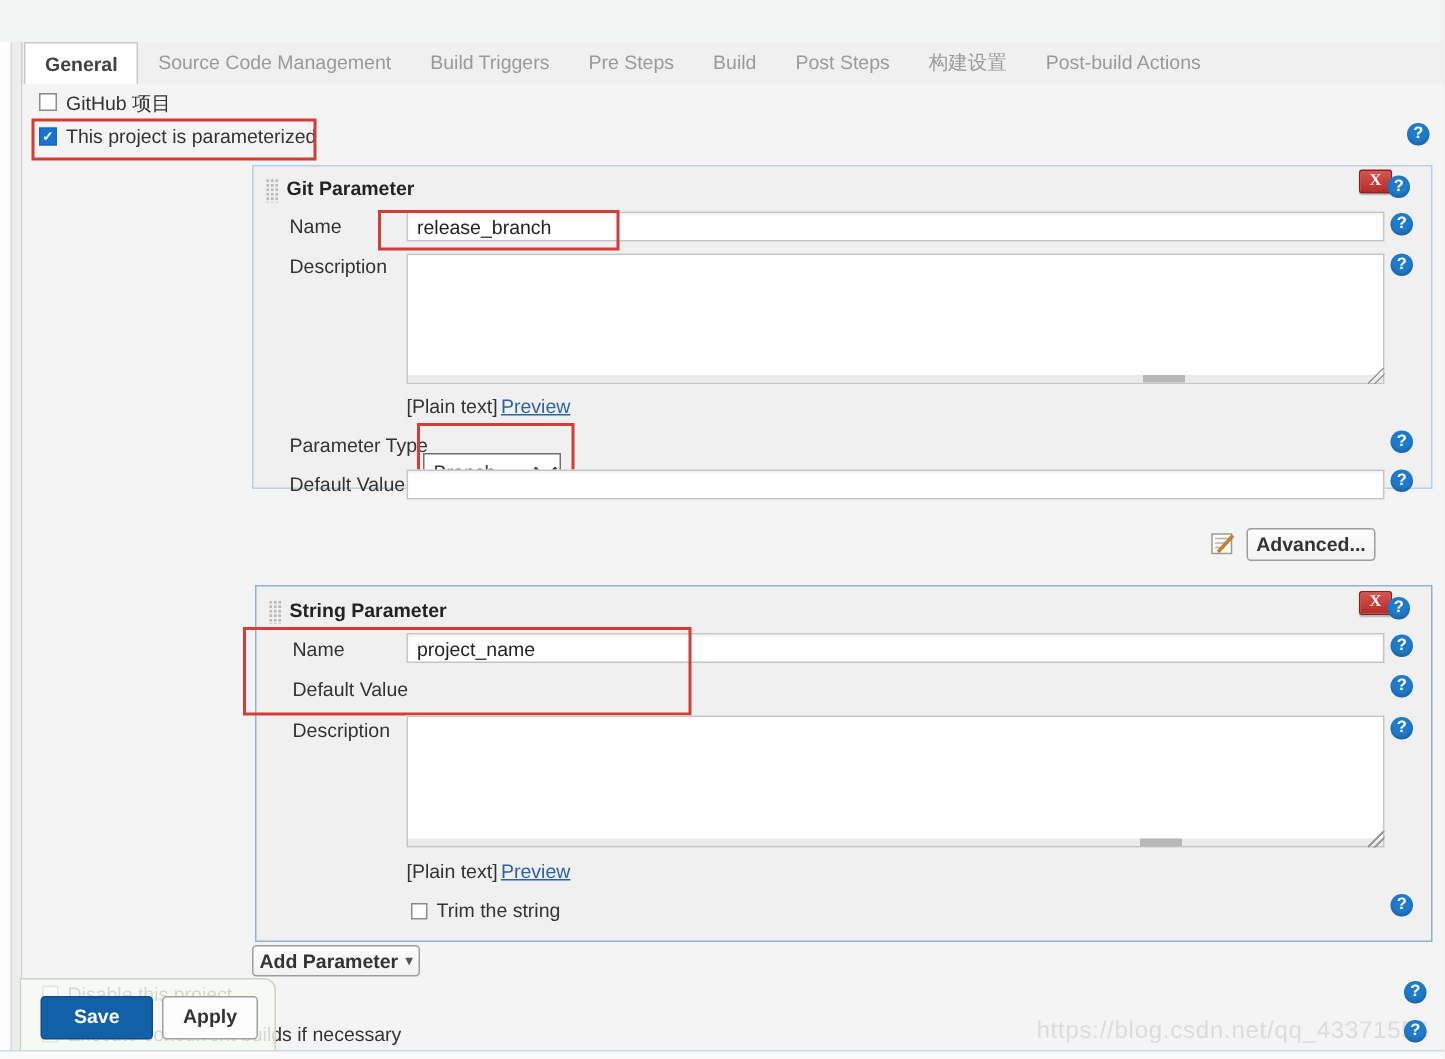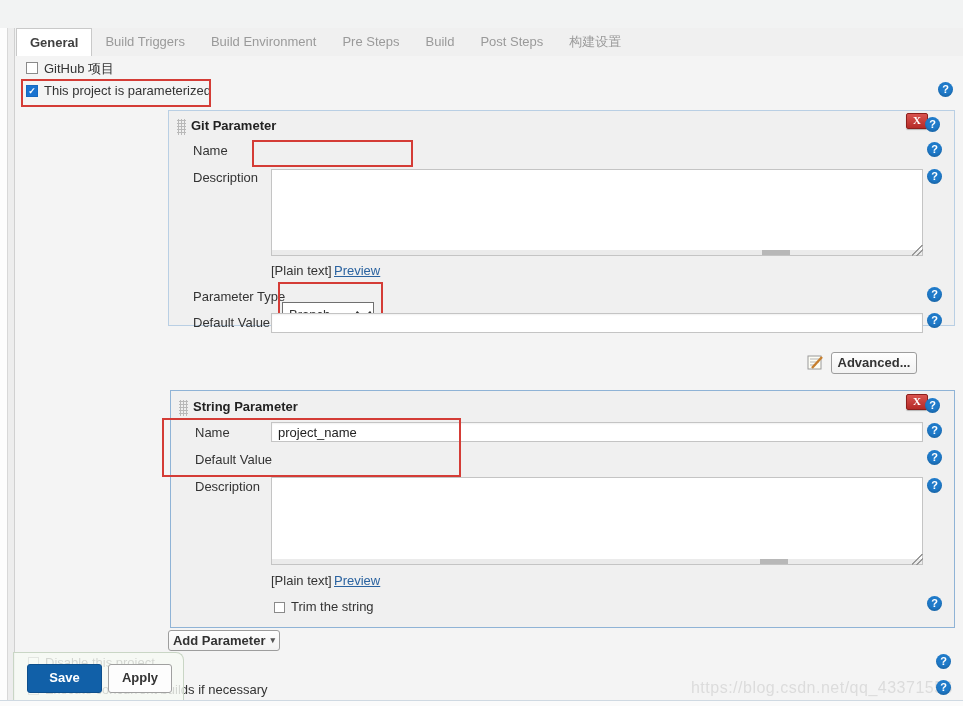--- a/index.html
+++ b/index.html
@@ -70,26 +70,27 @@
   .bottomstrip{position:absolute;left:0;top:700px;width:963px;height:6px;background:#fbfbfb;
         border-top:1px solid #cfd9e2;z-index:7;}
 </style>
 </head>
 <body>
 
 <div class="screen">
 
   <div class="tabbar">
     <div class="tab active">General</div>
+    <div class="tab">Source Code Management</div>
     <div class="tab">Build Triggers</div>
-    <div class="tab">Build Environment</div>
     <div class="tab">Pre Steps</div>
     <div class="tab">Build</div>
     <div class="tab">Post Steps</div>
     <div class="tab">构建设置</div>
+    <div class="tab">Post-build Actions</div>
   </div>
 
   <div class="gutterA"></div>
   <div class="gutterB"></div>
   <div class="content"></div>
 
   <span class="cb" style="left:26px;top:62px;"></span>
   <span class="lbl" style="left:44px;top:60px;">GitHub 项目</span>
 
   <span class="cb checked" style="left:26px;top:85px;">✓</span>
@@ -97,20 +98,21 @@
   <div class="redbox" style="left:21px;top:79px;width:186px;height:24px;"></div>
   <span class="help" style="left:938px;top:82px;">?</span>
 
   <div class="panel" style="left:168px;top:110px;width:787px;height:216px;">
     <span class="grip" style="left:8px;top:8px;"></span>
     <span class="sectitle" style="left:22px;top:7px;">Git Parameter</span>
     <span class="xbtn" style="left:737px;top:2px;">X</span>
     <span class="help" style="left:756px;top:6px;">?</span>
 
     <span class="lbl" style="left:24px;top:32px;">Name</span>
+    <input class="tinput" style="left: 102px; top: 30px; width: 652px;" value="release_branch">
     <div class="redbox" style="left:83px;top:29px;width:157px;height:23px;"></div>
     <span class="help" style="left:758px;top:31px;">?</span>
 
     <span class="lbl" style="left:24px;top:59px;">Description</span>
     <textarea class="tarea" style="left: 102px; top: 58px; width: 652px; height: 87px;"></textarea>
     <div class="scrolltrack" style="left:103px;top:139px;width:650px;">
       <div class="scrollhandle" style="left:490px;top:0;"></div>
     </div>
     <span class="cornergrip" style="left:743px;top:134px;"></span>
     <span class="lbl" style="left:102px;top:152px;">[Plain text]</span>

